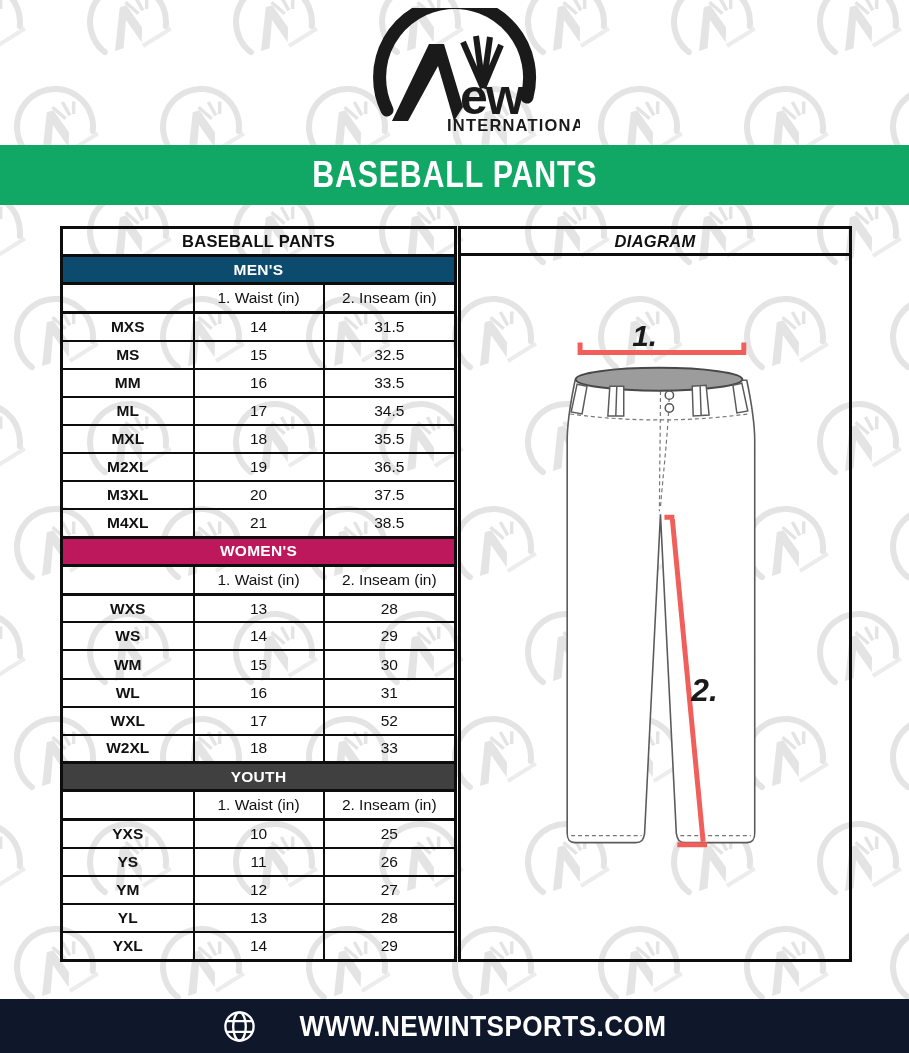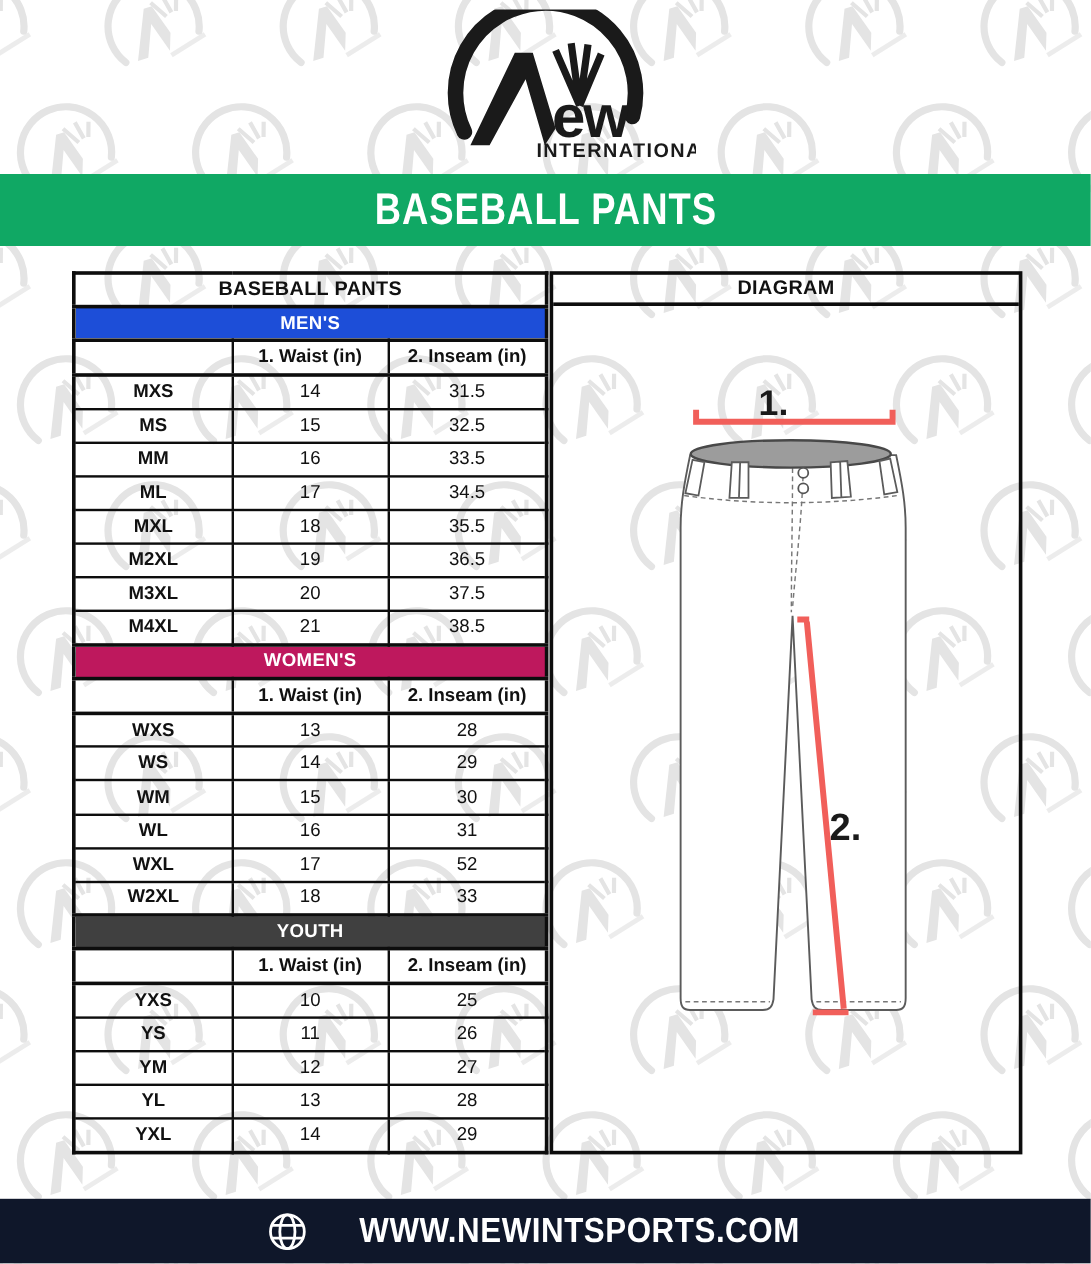--- a/index.html
+++ b/index.html
@@ -37,29 +37,29 @@
     font-size:15.5px; overflow:hidden; white-space:nowrap;
   }
   table.size-chart col.c1 { width:132px; }
   table.size-chart col.c2 { width:130px; }
   table.size-chart col.c3 { width:132px; }
   tr.chart-title-row td { height:28px; font-weight:700; font-size:16.5px; letter-spacing:.3px; border-bottom:3px solid #0d0d0d; }
   tr.section-row td {
     height:28px; color:#fff; font-weight:700; letter-spacing:.3px;
     border-top:3px solid #0d0d0d; border-bottom:3px solid #0d0d0d;
   }
-  tr.colhead-row td { height:29px; font-weight:700; border-bottom:3px solid #0d0d0d; }
+  tr.colhead-row td { height:29px; font-weight:400; border-bottom:3px solid #0d0d0d; }
   tr.data-row td, tr.data-row th { height:28px; }
   tr.data-row th { font-weight:700; }
   tr.data-row td { font-weight:400; }
   td.vline, th.vline { border-left:3px solid #0d0d0d; }
 
   .diagram-pane {
     width:394px; border:3px solid #0d0d0d; background:transparent;
-    display:flex; flex-direction:column;
+    display:flex; flex-direction:column;font-style:italic;
   }
   .diagram-title {
     height:28px; border-bottom:3px solid #0d0d0d; display:flex; align-items:center; justify-content:center;
     font-weight:700; font-size:16.5px; letter-spacing:.3px;
   }
   .diagram-canvas { flex:1; }
 
   .gap-bottom { height:37px; }
 
   
@@ -199,21 +199,21 @@
       <colgroup>
           <col class="c1">
           <col class="c2">
           <col class="c3">
         </colgroup>
       <tbody id="chart-body">
         <tr class="chart-title-row">
           <td colspan="3">BASEBALL PANTS</td>
         </tr>
       <tr class="section-row">
-            <td colspan="3" style="background: #1d4ed8;">MEN'S</td>
+            <td colspan="3" style="background: #0c4a6e;">MEN'S</td>
           </tr>
           <tr class="colhead-row">
             <td></td>
             <td class="vline">1. Waist (in)</td>
             <td class="vline">2. Inseam (in)</td>
           </tr>
           <tr class="data-row">
             <th>MXS</th>
             <td class="vline">14</td>
             <td class="vline">31.5</td>

